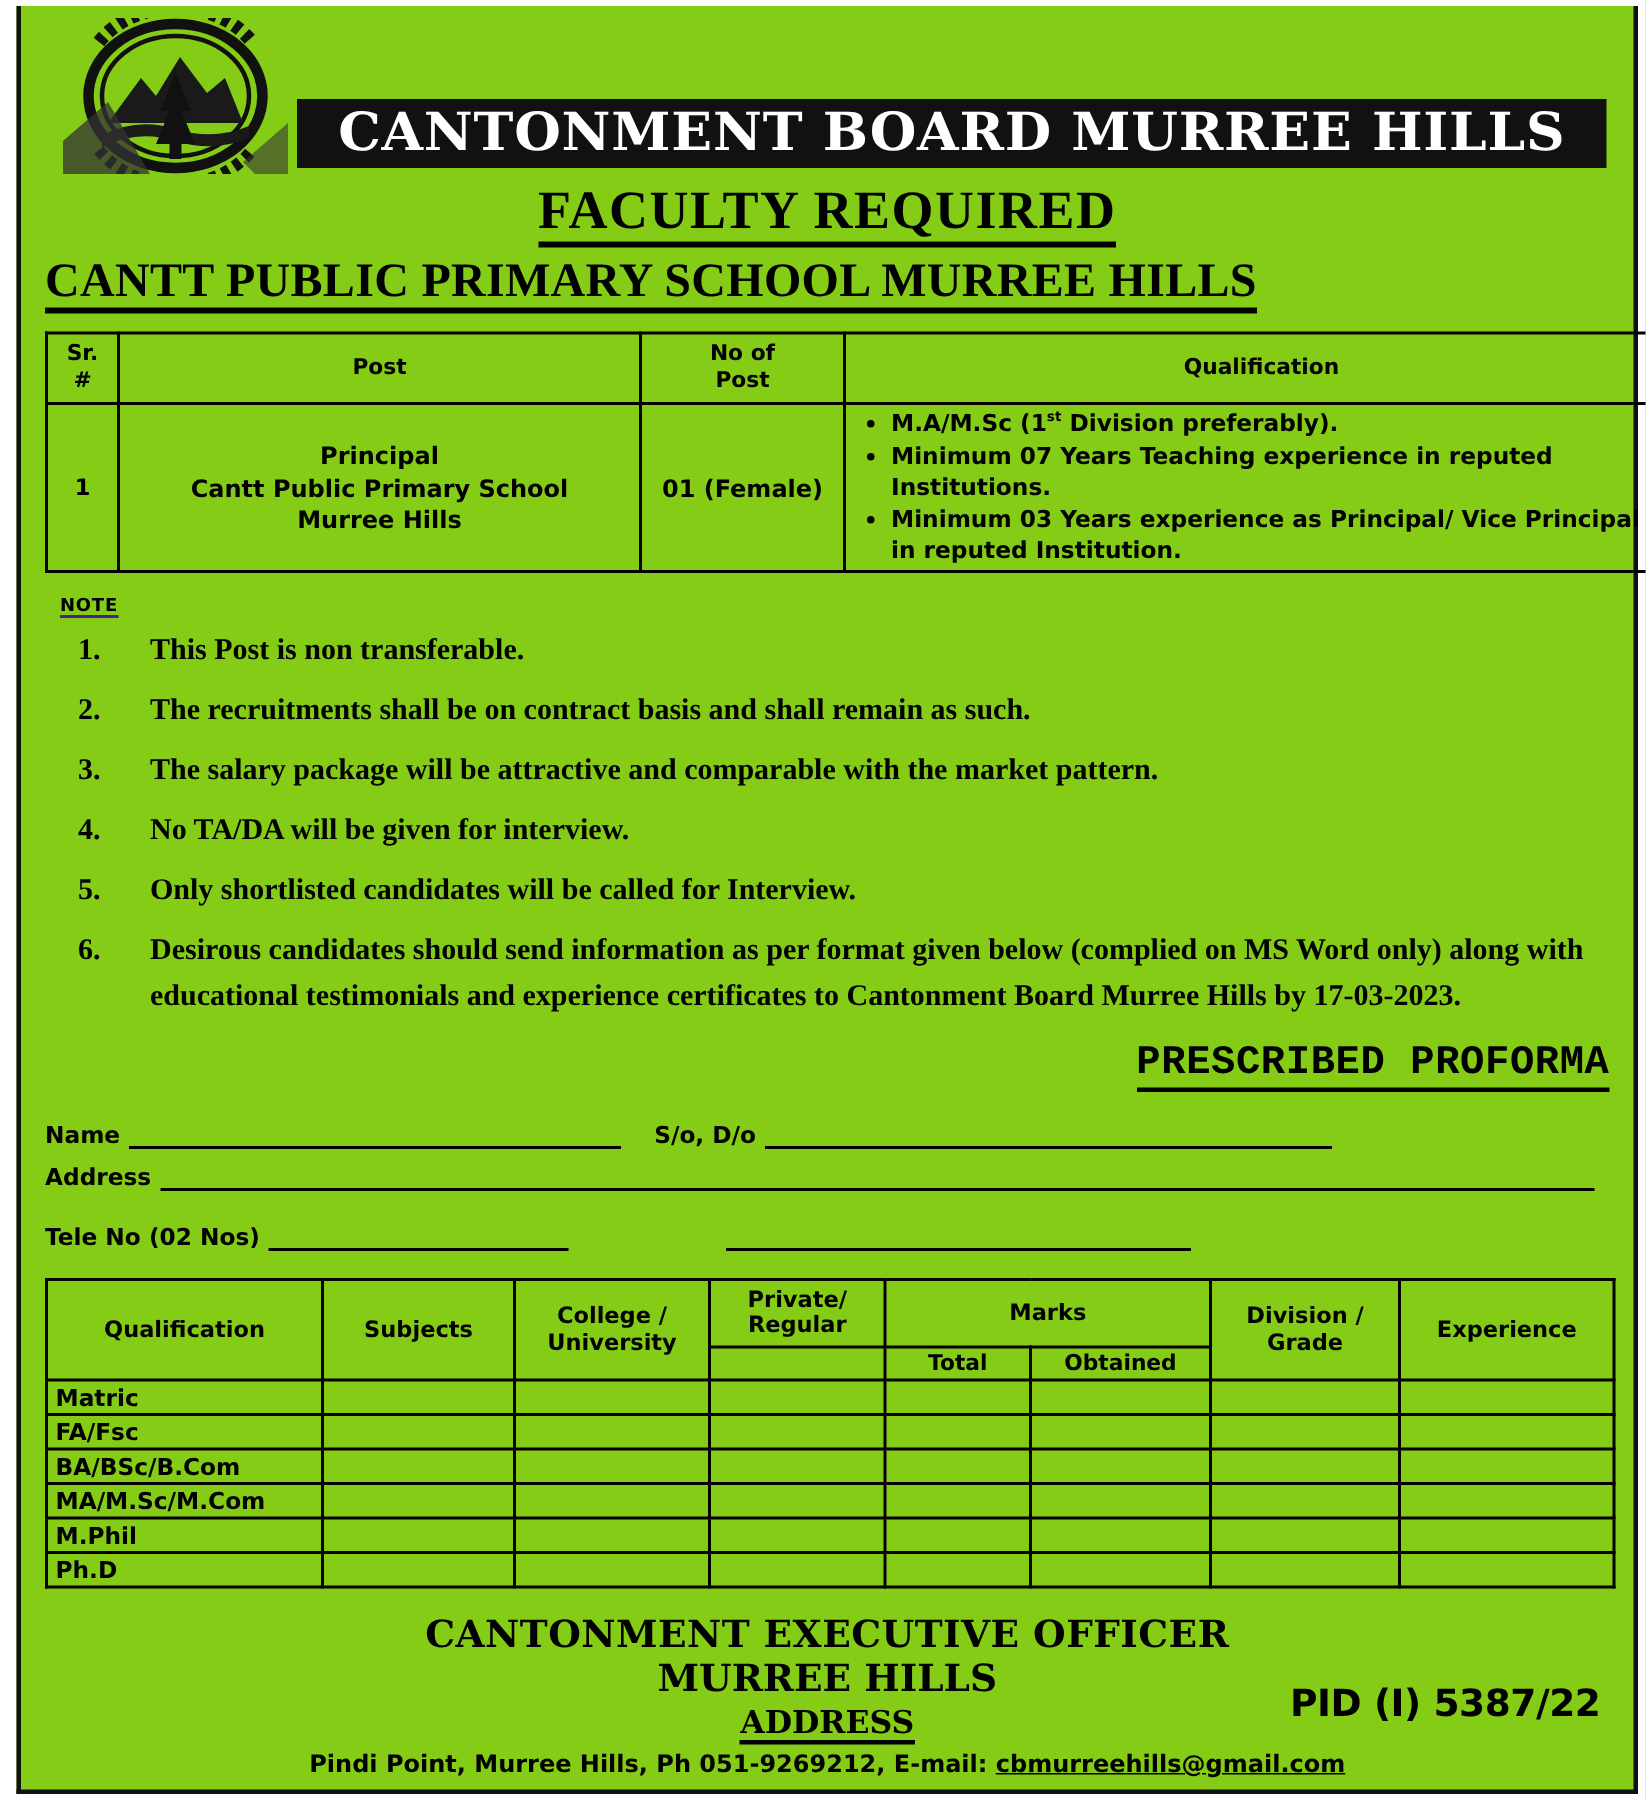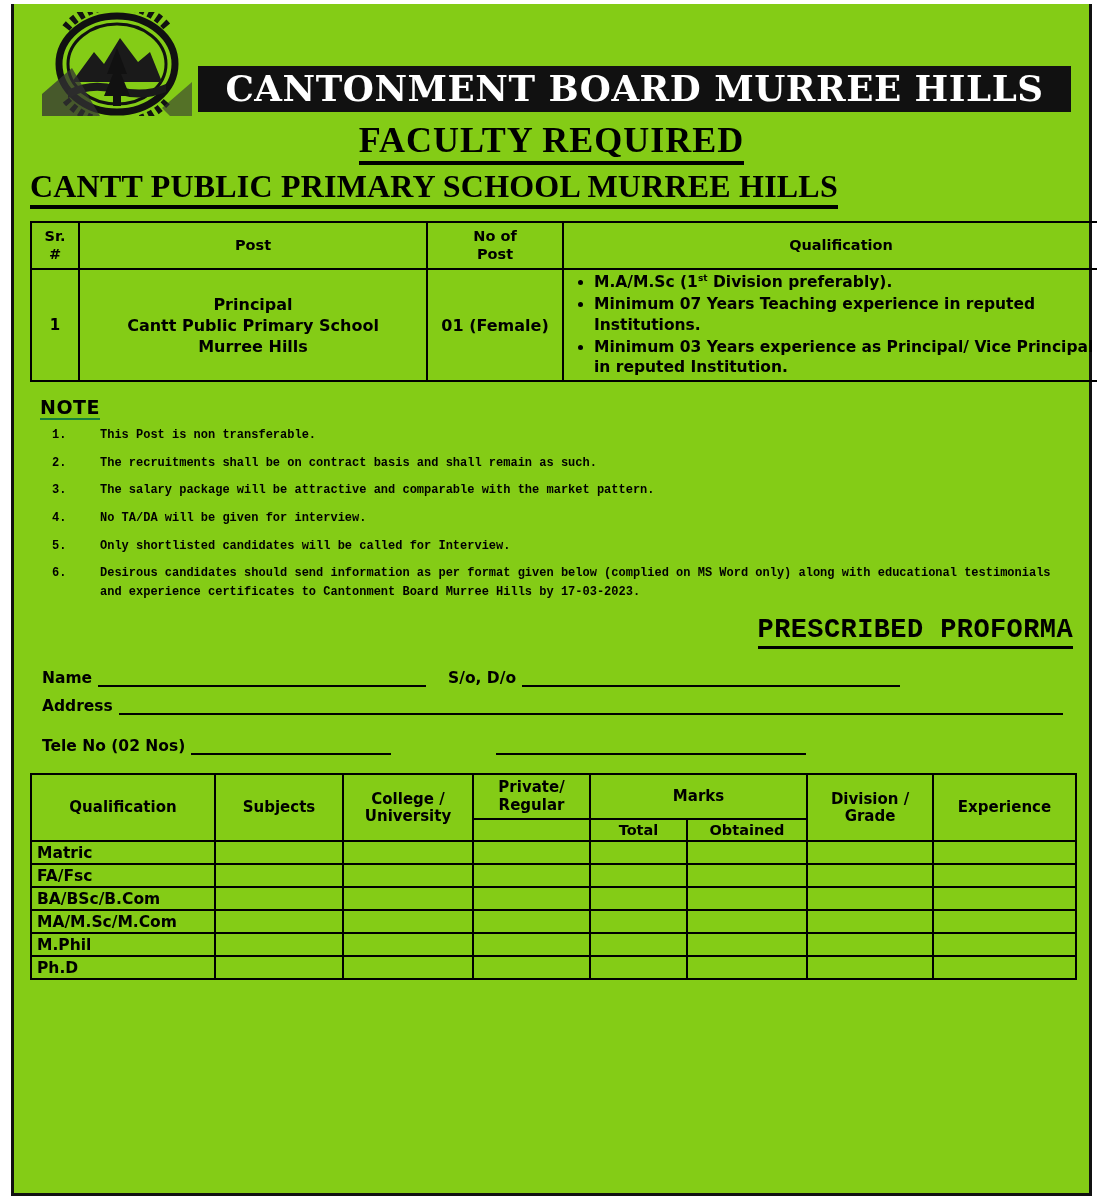--- a/index.html
+++ b/index.html
@@ -118,60 +118,60 @@
     margin: 1px 0;
     font-family: "DejaVu Sans", sans-serif;
   }
   sup { font-size: 9px; vertical-align: super; }
 
   
   .note-head {
     margin: 14px 0 2px 10px;
     font-family: "DejaVu Sans", sans-serif;
     font-weight: bold;
-    font-size: 19px;
+    font-size: 12px;
     display: inline-block;
-    border-bottom: 2px solid #15803d;
+    border-bottom: 2px solid #4c1d95;
     letter-spacing: 0.5px;
   }
   ol.notes {
     list-style: none;
     margin: 4px 0 0 0;
     padding: 0 10px 0 14px;
     counter-reset: n;
   }
   ol.notes li {
     counter-increment: n;
     position: relative;
     padding-left: 56px;
     margin-bottom: 9px;
-    font-family: Liberation Mono, monospace;
-    font-weight: bold;
-    font-size: 12px;
+    font-family: Liberation Serif, serif;
+    font-weight: bold;
+    font-size: 20px;
     line-height: 1.55;
   }
   ol.notes li::before {
     content: counter(n) ".";
     position: absolute;
     left: 8px; top: 0;
     font-weight: bold;
   }
 
   
   .proforma-title {
     text-align: right;
     font-family: Liberation Mono, monospace;
     font-weight: bold;
     font-size: 27px;
     margin-top: 14px;
     letter-spacing: 0.4px;
   }
   .proforma-title span { border-bottom: 3px solid #000; padding-bottom: 1px; }
 
-  .fields { margin: 24px 10px 0 12px; }
+  .fields { margin: 24px 10px 0 0; }
   .frow {
     display: flex;
     align-items: flex-end;
     font-family: "DejaVu Sans", sans-serif;
     font-weight: bold;
     font-size: 15.5px;
     margin-bottom: 10px;
     white-space: nowrap;
   }
   .flabel { flex: 0 0 auto; padding-right: 6px; }
@@ -463,15 +463,24 @@
         <td class="blank"></td>
         <td class="blank"></td>
         <td class="blank"></td>
         <td class="blank"></td>
         <td class="blank"></td>
         <td class="blank"></td>
       </tr>
     </tbody>
   </table>
 
+  <div class="footer">
+    <div class="foot-1">CANTONMENT EXECUTIVE OFFICER</div>
+    <div class="foot-2">MURREE HILLS</div>
+    <div class="foot-addr-label"><span>ADDRESS</span></div>
+    <div class="foot-addr">
+      <span>Pindi Point, Murree Hills, Ph 051-9269212, E-mail: </span><u>cbmurreehills@gmail.com</u>
+    </div>
+    <div class="pid">PID (I) 5387/22</div>
+  </div>
 
  </div>
 </div>
 
 </body></html>

